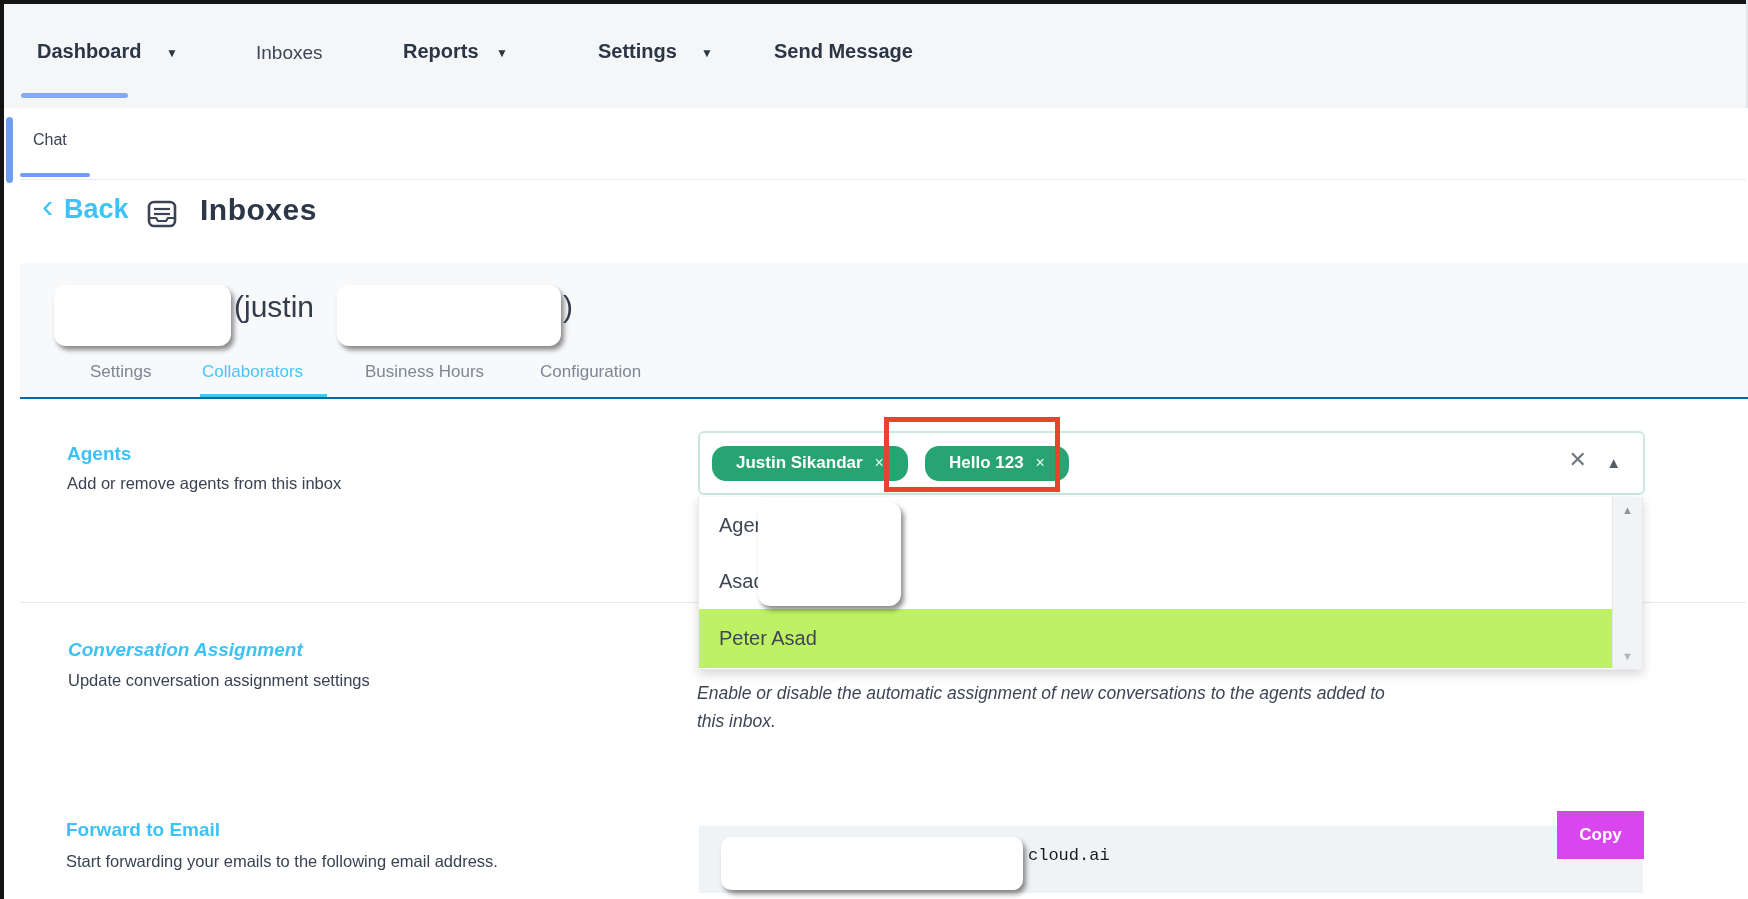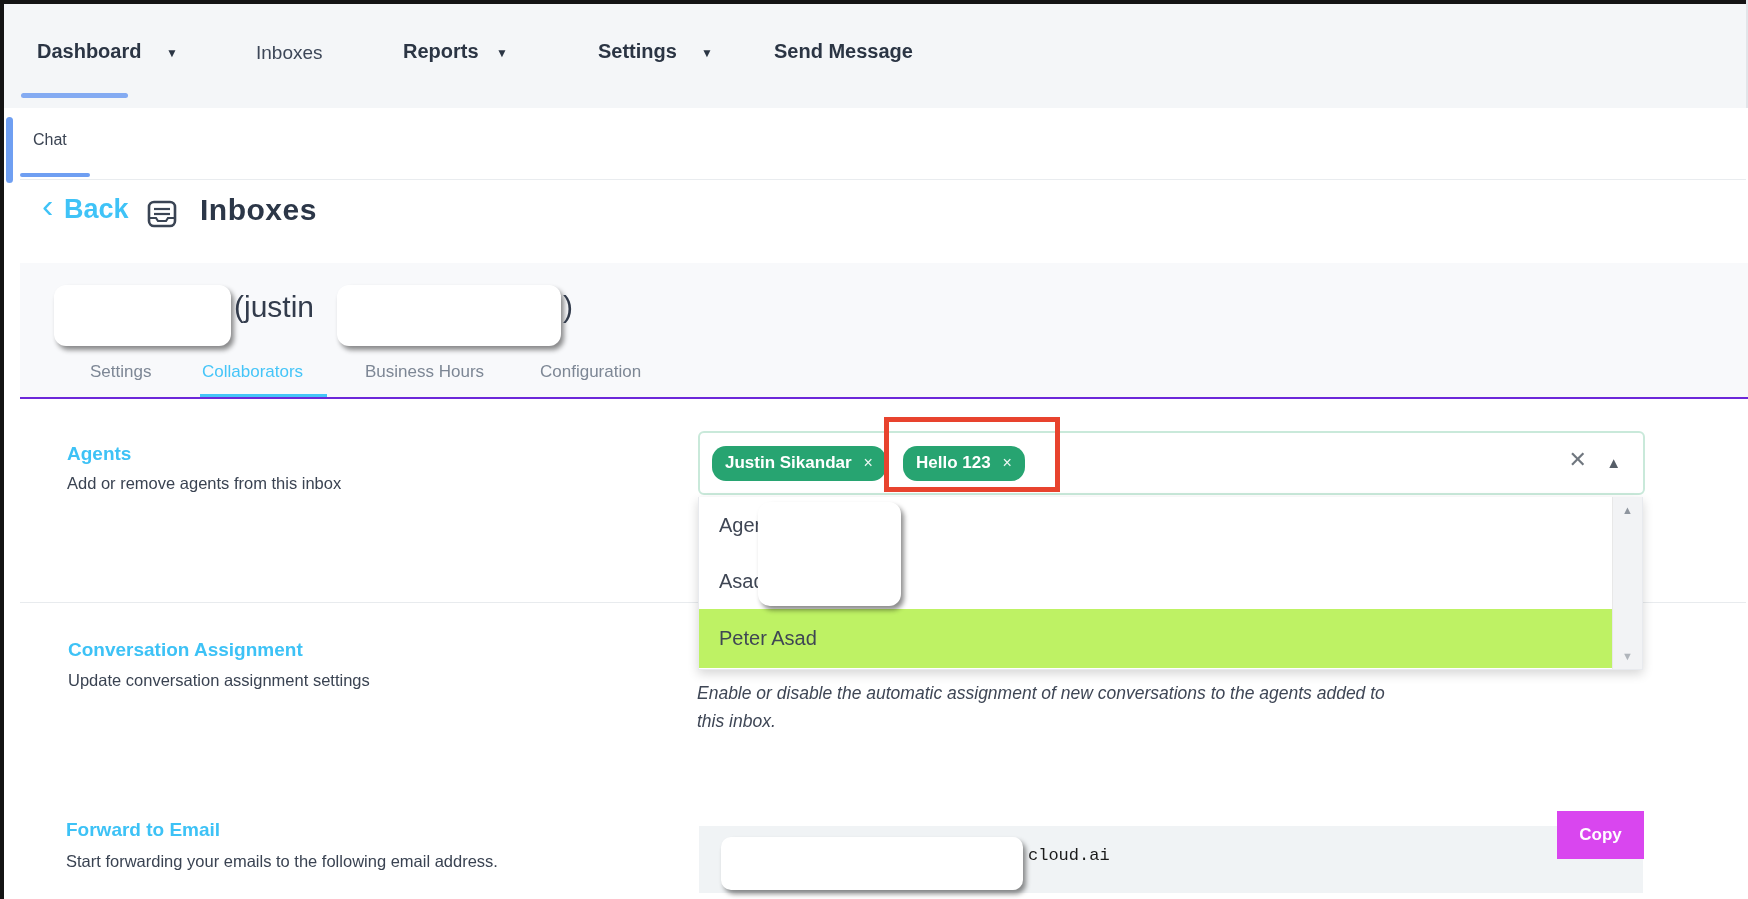--- a/index.html
+++ b/index.html
@@ -25,41 +25,41 @@
   .chat-row-border { position:absolute; left:20px; top:179px; width:1726px; height:1px; background:#e9ecef; }
   .side-indicator { position:absolute; left:6px; top:117px; width:7px; height:66px; border-radius:4px; background:#6f9ff2; }
 
   
   .back-chevron { position:absolute; left:42px; top:188px; font-size:34px; font-weight:400; color:#3fc3f7; line-height:1; }
   .back-label { position:absolute; left:64px; top:196px; font-size:27px; font-weight:600; color:#3fc3f7; line-height:1; cursor:pointer; }
   .inbox-icon { position:absolute; left:146px; top:198px; }
   .page-title { position:absolute; left:200px; top:195px; font-size:30px; font-weight:600; color:#2c3748; line-height:1; letter-spacing:.5px; }
 
   
-  .title-band { position:absolute; left:20px; top:263px; width:1728px; height:136px; background:#f8f9fb; border-bottom:2px solid #6d28d9; }
+  .title-band { position:absolute; left:20px; top:263px; width:1728px; height:136px; background:#f8f9fb; border-bottom:2px solid #0369a1; }
   .redact { position:absolute; background:#fff; border-radius:12px; box-shadow:3px 4px 5px rgba(0,0,0,.45); }
   .redact-1 { left:34px; top:22px; width:177px; height:61px; }
   .redact-2 { left:317px; top:22px; width:224px; height:61px; }
   .inbox-name-prefix { position:absolute; left:214px; top:29px; font-size:30px; color:#333c4c; line-height:1; }
   .inbox-name-suffix { position:absolute; left:543px; top:29px; font-size:30px; color:#333c4c; line-height:1; }
 
   .sub-tab { position:absolute; top:99px; font-size:17px; color:#7d8795; cursor:pointer; white-space:nowrap; }
   .sub-tab.active { color:#45c5f8; }
   .subtab-underline { position:absolute; left:180px; top:131px; width:127px; height:3px; background:#45c5f8; }
 
   
   .sec-title { position:absolute; font-size:19px; font-weight:700; color:#3dc2f6; line-height:1; }
   .sec-desc  { position:absolute; font-size:16.5px; color:#3a4352; line-height:1;text-align:right; }
   .divider   { position:absolute; left:20px; top:602px; width:1726px; height:1px; background:#e8ebee; z-index:1; }
 
   
   .agents-select { position:absolute; left:698px; top:431px; width:947px; height:64px; background:#fff;
                    border:2px solid #c9e9da; border-radius:6px; z-index:5; display:flex; align-items:center; padding-left:12px; }
   .agent-tag { display:flex; align-items:center; height:35px; background:#27a471; border-radius:14px;
-               padding:0 13px; margin-right:17px; color:#fff; font-size:17px; font-weight:700; white-space:nowrap; }
+               padding:0 24px; margin-right:17px; color:#fff; font-size:17px; font-weight:700; white-space:nowrap; }
   .tag-x { margin-left:12px; font-weight:400; font-size:16px; opacity:.92; cursor:pointer; }
   .select-clear { position:absolute; right:56px; top:16px; font-size:22px; color:#70777f; cursor:pointer; line-height:1; }
   .select-caret { position:absolute; right:22px; top:22px; font-size:15px; color:#565e68; cursor:pointer; line-height:1; }
   .annotation-box { position:absolute; left:884px; top:417px; width:176px; height:75px; border:5px solid #e8432e; z-index:8; }
 
   
   .dropdown { position:absolute; left:698px; top:497px; width:945px; height:173px; background:#fff; z-index:6;
               border:1px solid #e8eaee; border-top:none; box-shadow:0 4px 10px rgba(0,0,0,.16); }
   .dd-option { position:relative; font-size:20px; color:#3f4654; padding-left:20px; display:flex; align-items:center; cursor:pointer; }
   .dd-o1 { height:56px; }
@@ -152,21 +152,21 @@
     <div class="dd-option dd-o1">Agen</div>
     <div class="dd-option dd-o2">Asad</div>
     <div class="dd-option dd-o3">Peter Asad</div>
     <div class="dd-scrollbar">
       <div class="dd-scroll-up">▲</div>
       <div class="dd-scroll-down">▼</div>
     </div>
   </div>
   <div class="redact redact-3"></div>
 
-  <span class="sec-title" style="left:68px; top:640px;">Conversation Assignment</span>
+  <span class="sec-title" style="left:68px; top:640px;font-style:italic;">Conversation Assignment</span>
   <span class="sec-desc" style="left:68px; top:672px;">Update conversation assignment settings</span>
   <div class="help-italic">Enable or disable the automatic assignment of new conversations to the agents added to this inbox.</div>
 
   <span class="sec-title" style="left:66px; top:820px;">Forward to Email</span>
   <span class="sec-desc" style="left:66px; top:853px;">Start forwarding your emails to the following email address.</span>
   <div class="email-panel"></div>
   <div class="redact redact-4"></div>
   <span class="email-domain">cloud.ai</span>
   <div class="copy-btn">Copy</div>
 

